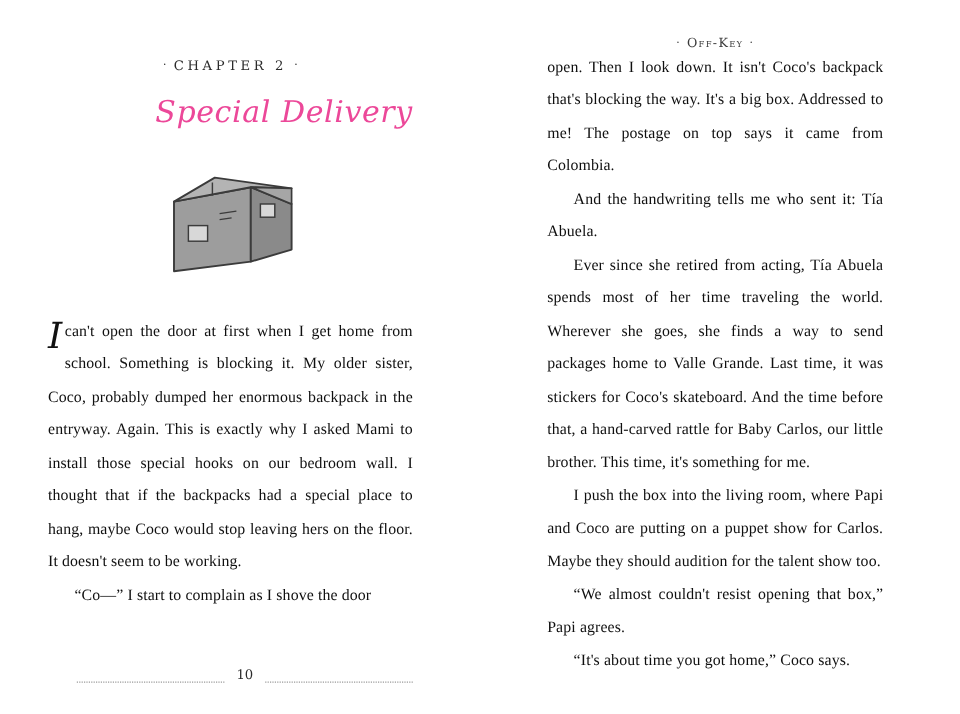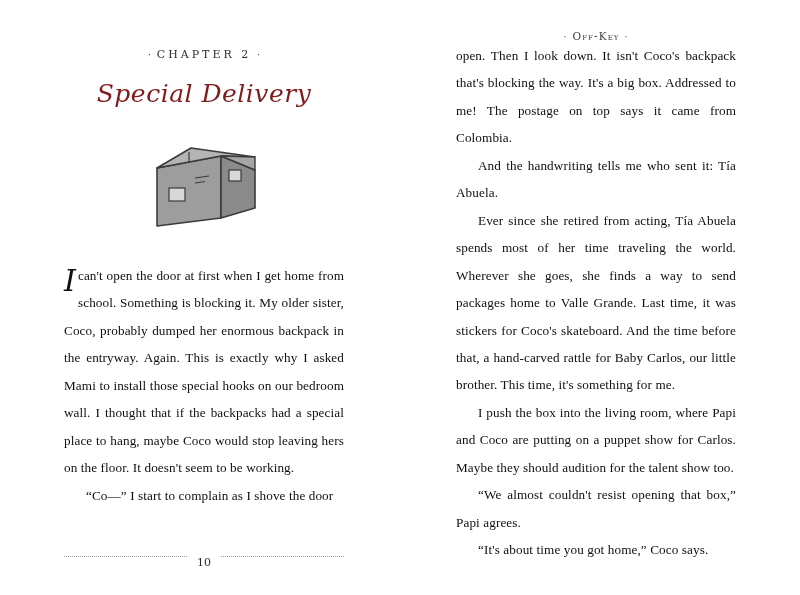--- a/index.html
+++ b/index.html
@@ -20,21 +20,21 @@
     height: 595px;
     display: flex;
   }
   .page {
     position: relative;
     width: 400px;
     height: 595px;
     box-sizing: border-box;
   }
   .page-left {
-    padding: 0 56px 0 64px;
+    padding: 0 56px 0 40px;
   }
   .page-right {
     padding: 0 64px 0 56px;
   }
 
   
   .running-head {
     text-align: center;
     font-family: "DejaVu Serif", serif;
     font-size: 10.5px;
@@ -59,24 +59,24 @@
     color: #2b2b2b;
     margin-top: 48px;
   }
   .chapter-label .dot {
     font-size: 9px;
     vertical-align: middle;
     padding: 0 6px;
     letter-spacing: 0;
   }
   .chapter-title {
-    text-align: center;
+    text-align: right;
     font-family: "DejaVu Serif", serif;
     font-size: 25px;
-    color: #7f1d1d;
+    color: #ec4899;
     margin-top: 18px;
     letter-spacing: 0.5px;
     font-style: italic;
     white-space: nowrap;
   }
 
   
   .illustration {
     margin: 18px auto 0;
     width: 150px;
@@ -118,21 +118,21 @@
     color: #111;
   }
 
   
   .footer {
     position: absolute;
     bottom: 26px;
     left: 0;
     width: 400px;
     display: flex;
-    align-items: flex-start;
+    align-items: flex-end;
     justify-content: center;
     gap: 10px;
   }
   .page-left .footer { padding: 0 56px 0 64px; box-sizing: border-box; }
   .page-right .footer { padding: 0 64px 0 56px; box-sizing: border-box; }
   .rule {
     flex: 1;
     border-bottom: 1px dotted #9a9a9a;
     height: 0;
   }

